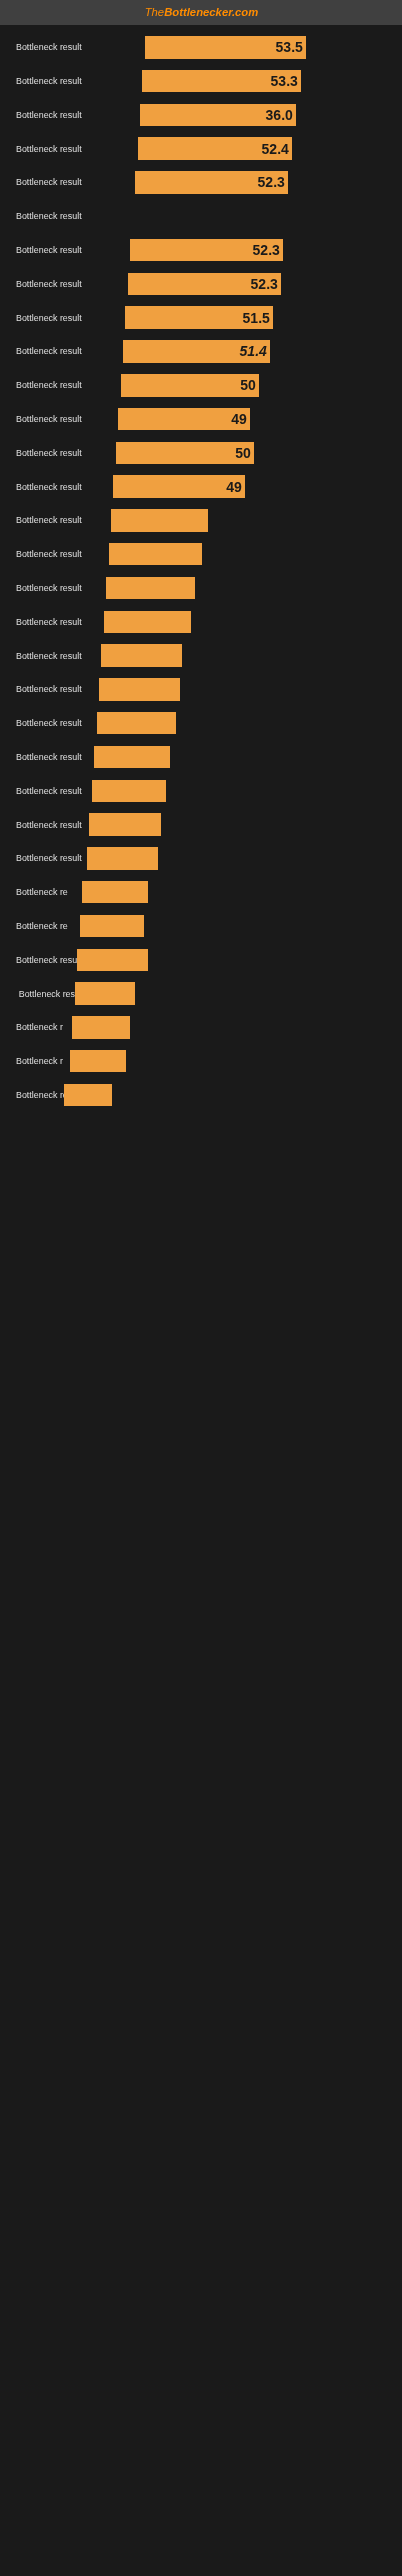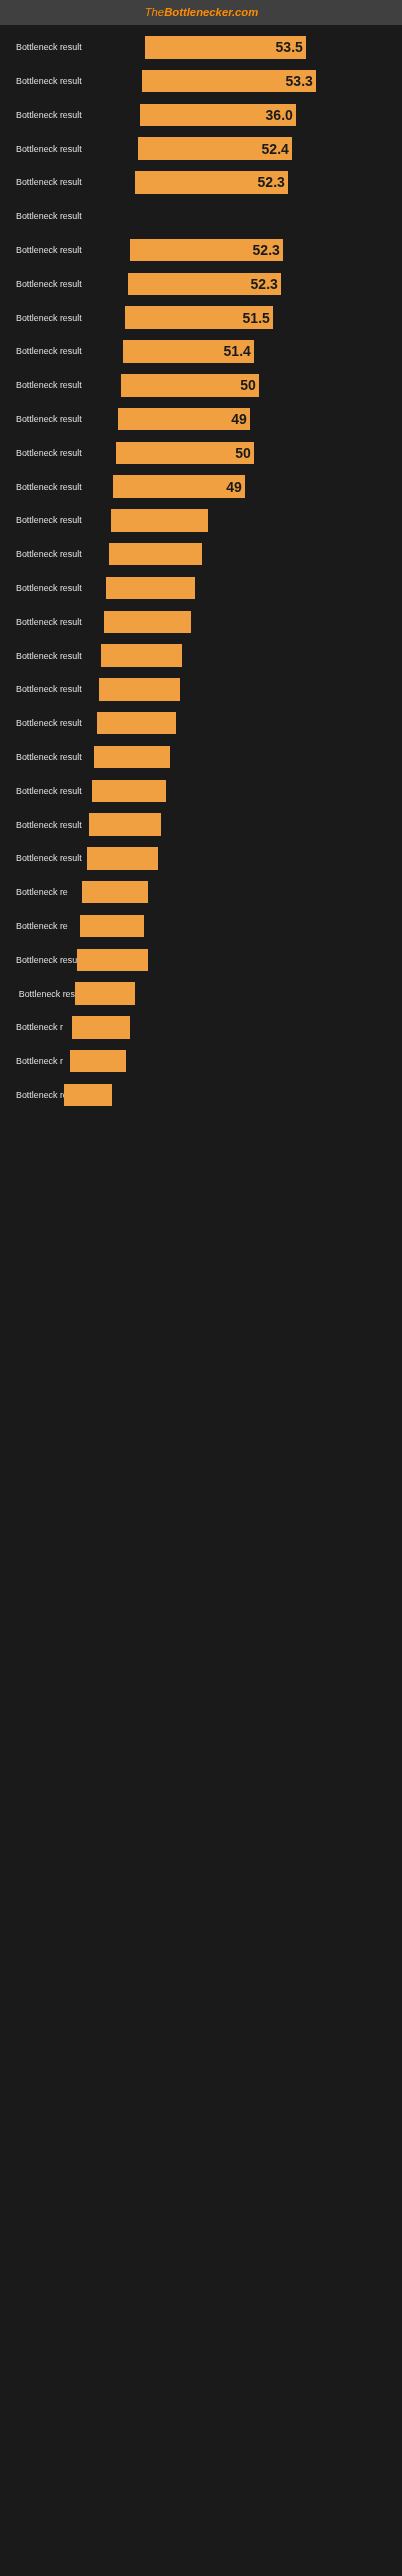--- a/index.html
+++ b/index.html
@@ -75,21 +75,21 @@
       <span class="bar-label" style="width: 129px; min-width: 129px; max-width: 129px;">Bottleneck result</span>
       <div class="bar-wrapper">
         <div class="bar" style="width: 161px;">
           <span class="bar-value">53.5</span>
         </div>
       </div>
     </div>
     <div class="bar-row">
       <span class="bar-label" style="width: 126px; min-width: 126px; max-width: 126px;">Bottleneck result</span>
       <div class="bar-wrapper">
-        <div class="bar" style="width: 174px;">
+        <div class="bar" style="width: 159px;">
           <span class="bar-value">53.3</span>
         </div>
       </div>
     </div>
     <div class="bar-row">
       <span class="bar-label" style="width: 124px; min-width: 124px; max-width: 124px;">Bottleneck result</span>
       <div class="bar-wrapper">
         <div class="bar" style="width: 156px;">
           <span class="bar-value">36.0</span>
         </div>
@@ -134,21 +134,21 @@
       <span class="bar-label" style="width: 109px; min-width: 109px; max-width: 109px;">Bottleneck result</span>
       <div class="bar-wrapper">
         <div class="bar" style="width: 148px;">
           <span class="bar-value">51.5</span>
         </div>
       </div>
     </div>
     <div class="bar-row">
       <span class="bar-label" style="width: 107px; min-width: 107px; max-width: 107px;">Bottleneck result</span>
       <div class="bar-wrapper">
-        <div class="bar" style="width: 131px;">
+        <div class="bar" style="width: 147px; font-style: italic;">
           <span class="bar-value">51.4</span>
         </div>
       </div>
     </div>
     <div class="bar-row">
       <span class="bar-label" style="width: 105px; min-width: 105px; max-width: 105px;">Bottleneck result</span>
       <div class="bar-wrapper">
         <div class="bar" style="width: 138px;">
           <span class="bar-value">50</span>
         </div>

